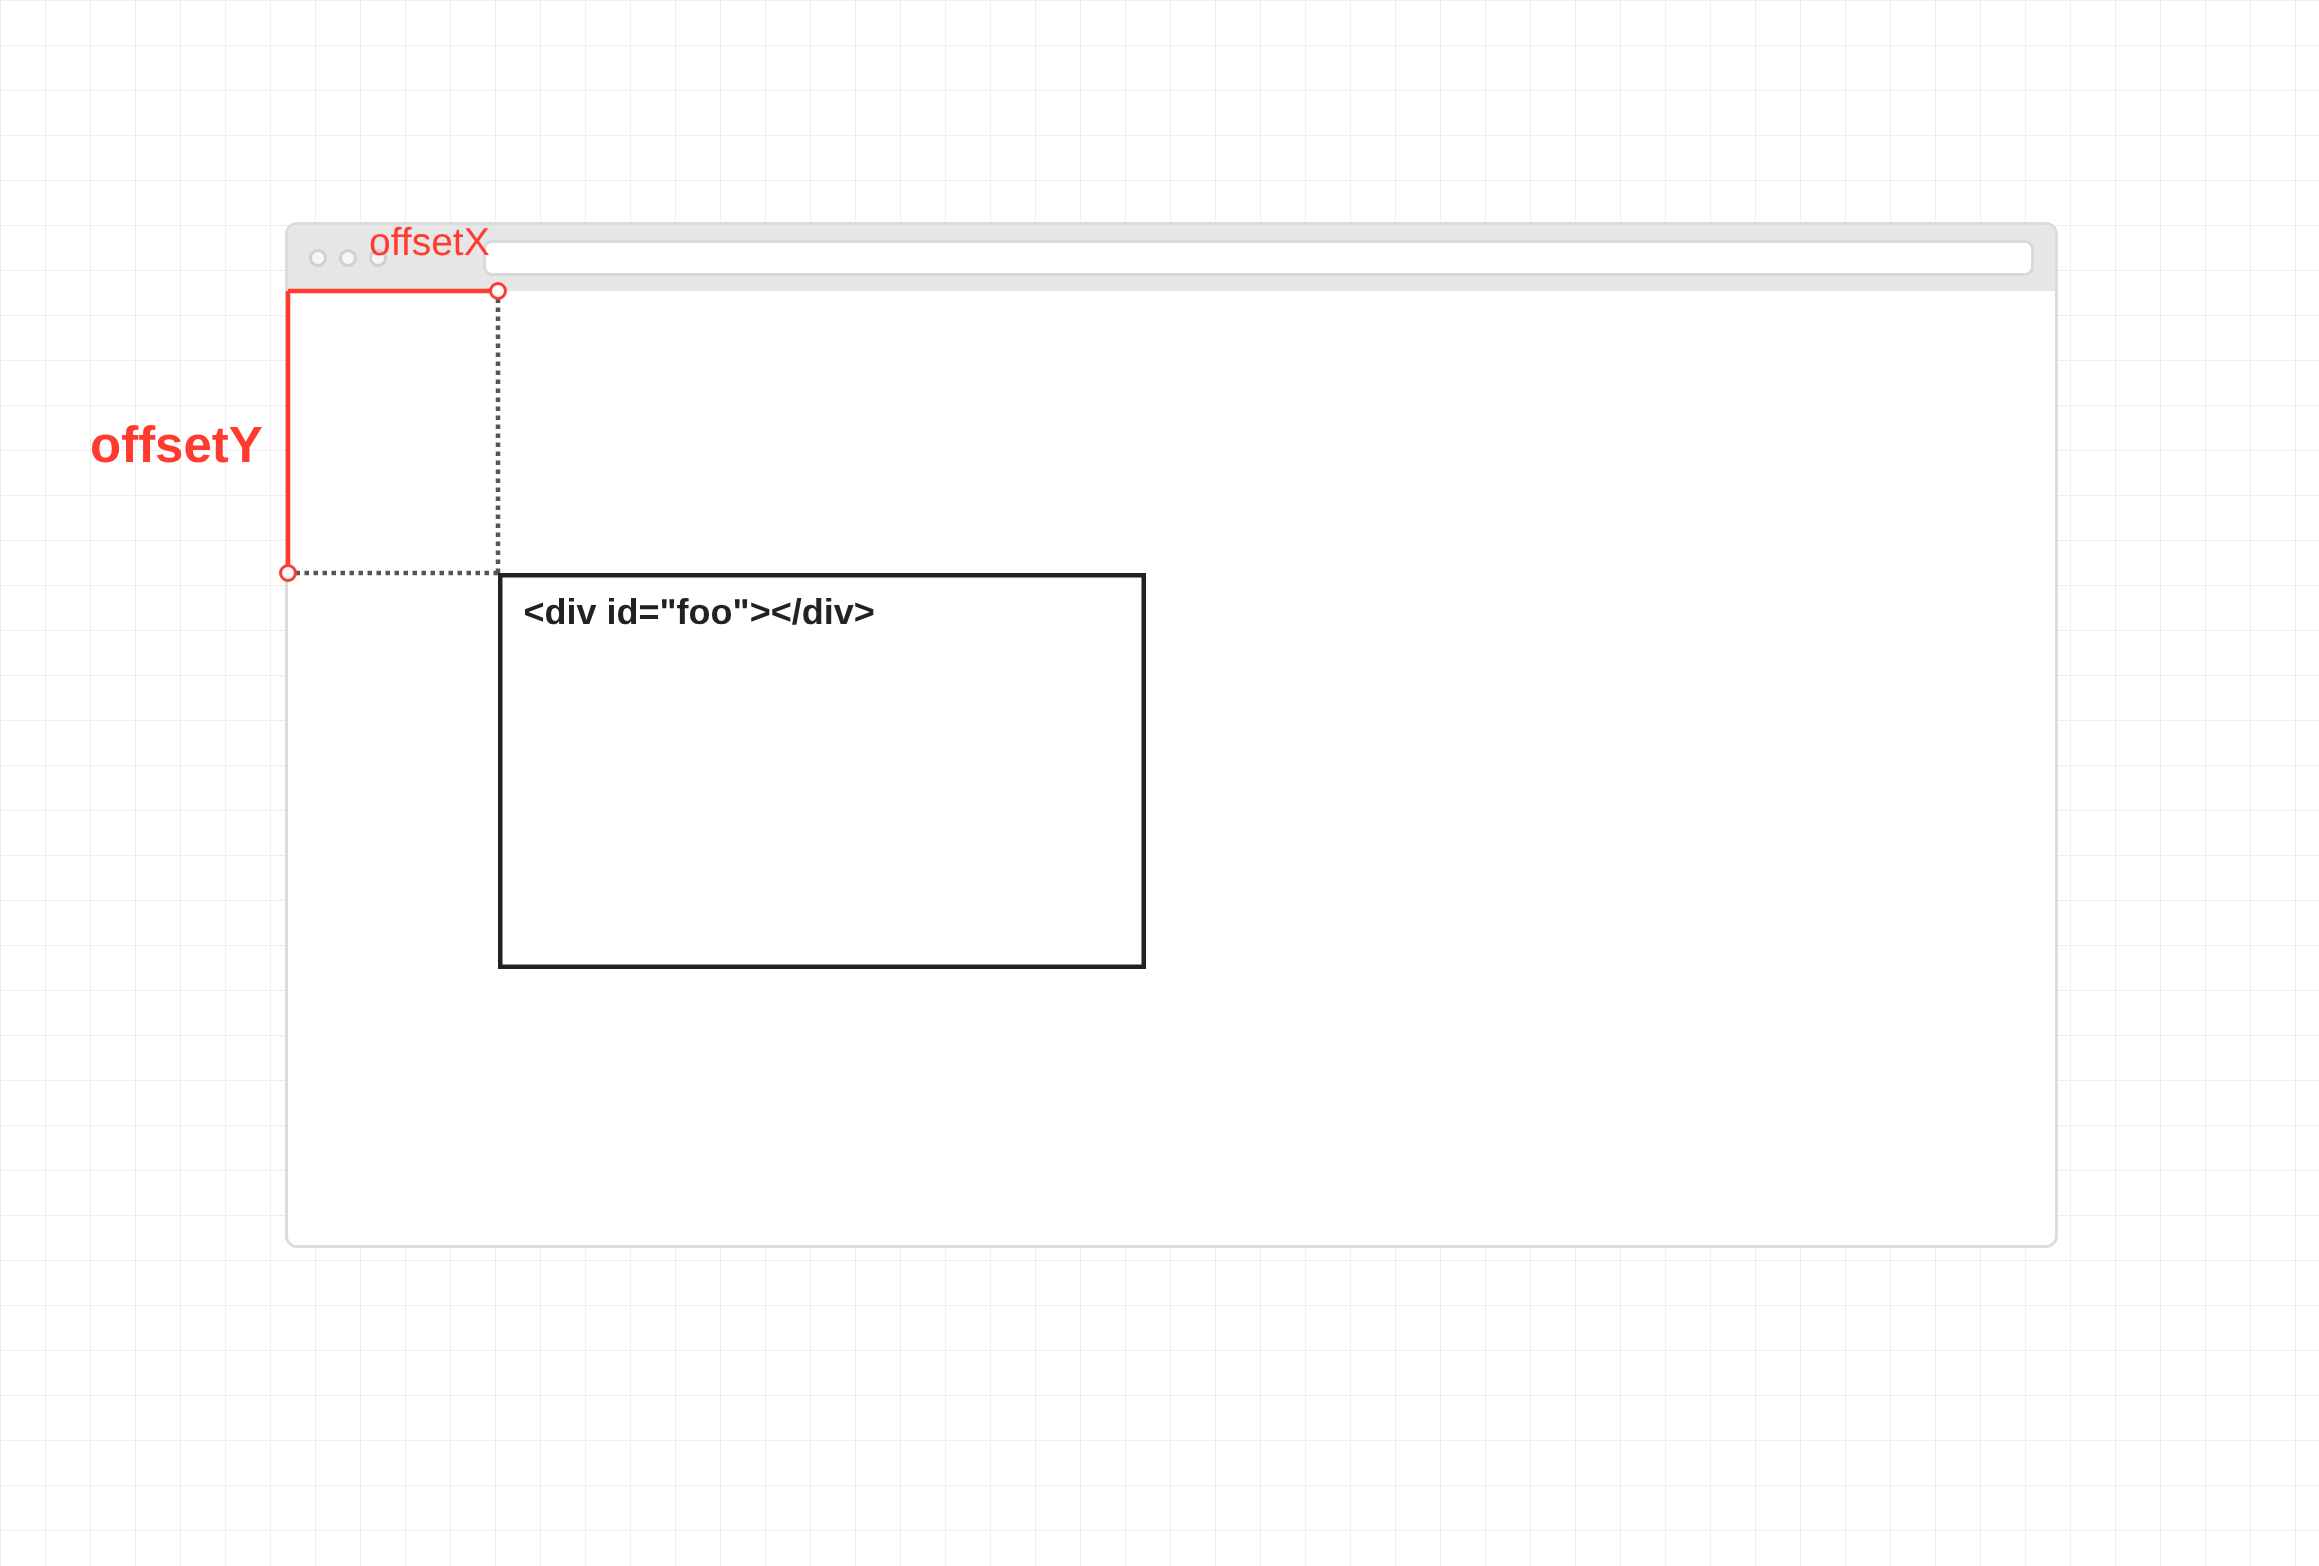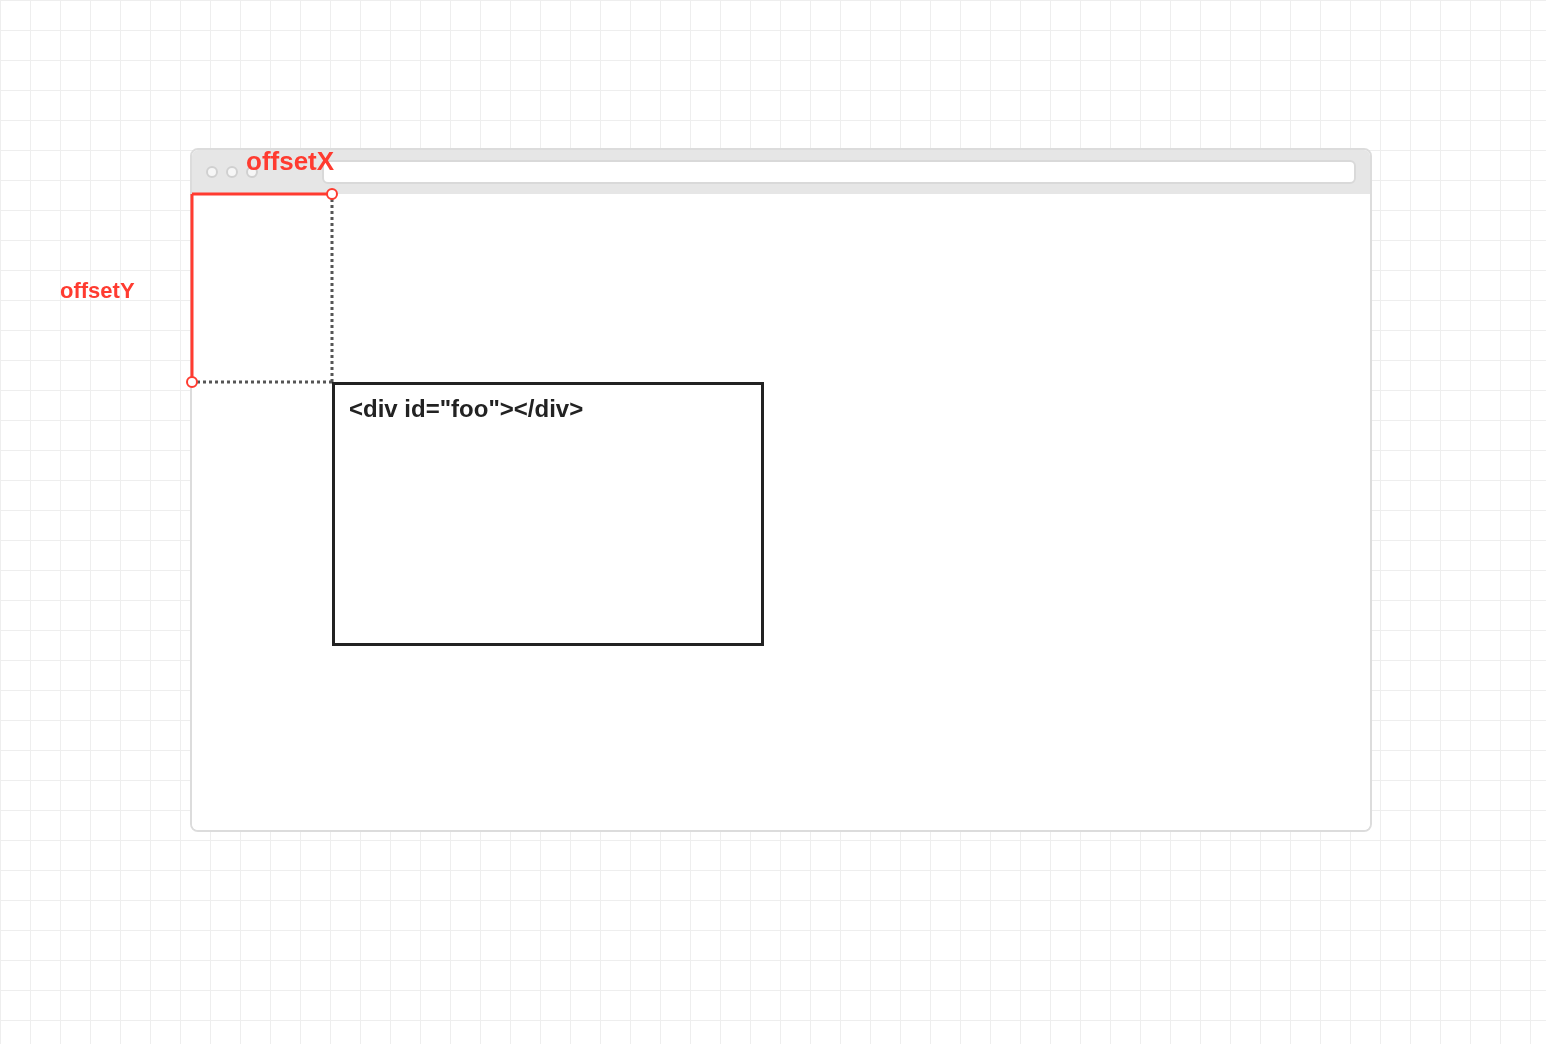--- a/index.html
+++ b/index.html
@@ -135,29 +135,29 @@
     font-size: 24px;
     color: #222222;
     font-weight: bold;
   }
   
   .label-offsetx {
     position: absolute;
     left: 246px;
     top: 146px;
     font-size: 26px;
-    font-weight: bold;
+    font-weight: normal;
     color: #ff3b30;
     z-index: 10;
   }
   .label-offsety {
     position: absolute;
     left: 60px;
     top: 278px;
-    font-size: 22px;
+    font-size: 34px;
     font-weight: bold;
     color: #ff3b30;
     z-index: 10;
   }
 </style>
 </head>
 <body>
 
 <div class="grid-bg"></div>
 

